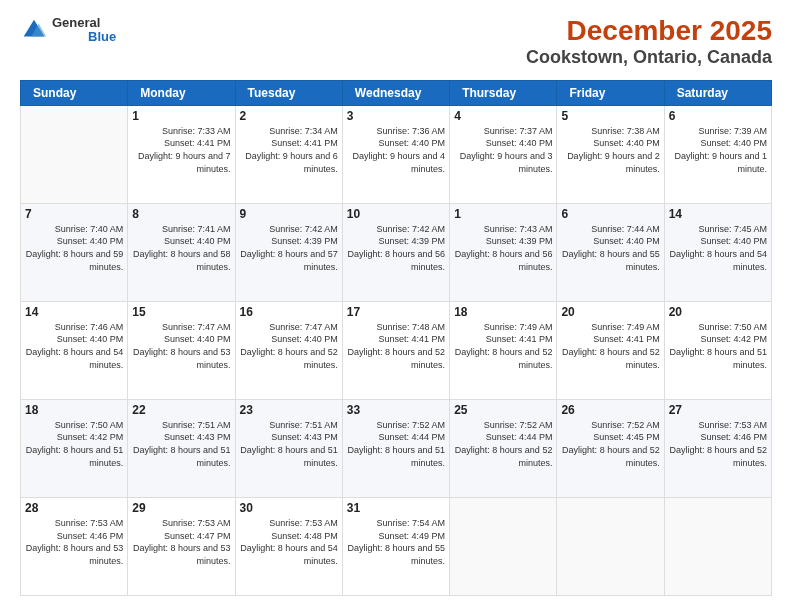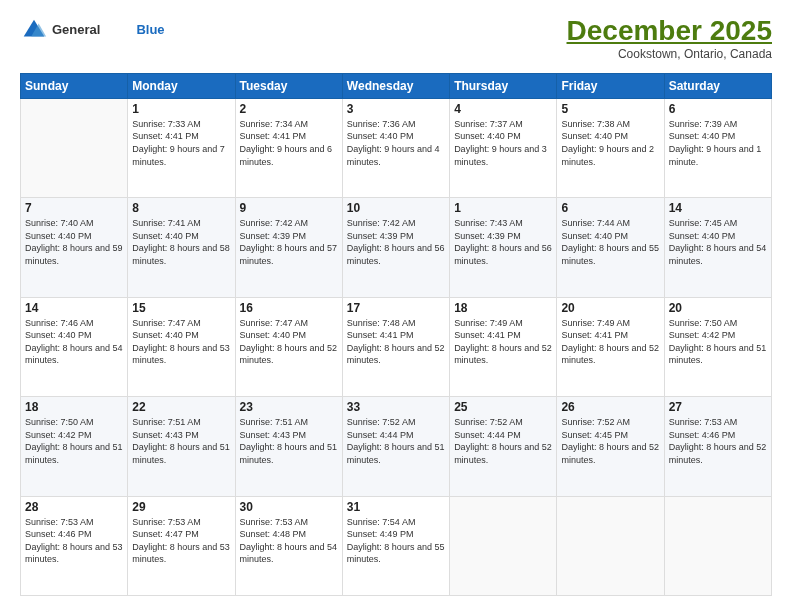--- a/index.html
+++ b/index.html
@@ -23,58 +23,58 @@
       align-items: flex-start;
       margin-bottom: 12px;
     }
     .logo {
       display: flex;
       align-items: center;
       gap: 4px;
     }
     .logo-text {
       display: flex;
-      flex-direction: row;
+      flex-direction: column;
       font-size: 13px;
       font-weight: bold;
       line-height: 1.1;
     }
     .logo-general { color: #333; }
     .logo-blue { color: #1a6bbf; padding-left: 36px; }
     .logo-icon {
       width: 28px;
       height: 28px;
     }
     .title-block {
       text-align: right;
     }
     .title-main {
       font-size: 28px;
       font-weight: bold;
-      color: #4d7c0f;
+      color: #c2410c;
       line-height: 1.1;
-      text-decoration: underline;
     }
     .title-sub {
-      font-size: 12px;
+      font-size: 18px;
       color: #444;
+      font-weight: bold;
     }
     .calendar {
       flex: 1;
       border: 1px solid #ccc;
       border-collapse: collapse;
       width: 100%;
       table-layout: fixed;
     }
     .calendar th {
       background: #1a6bbf;
       color: #fff;
       font-size: 12px;
       font-weight: bold;
-      padding: 5px 4px;
+      padding: 5px 12px;
       text-align: left;
       border: 1px solid #1560a8;
     }
     .calendar td {
       border: 1px solid #ddd;
       vertical-align: top;
       padding: 3px 4px;
       font-size: 9.5px;
       color: #333;
       background: #fff;
@@ -87,20 +87,21 @@
       font-size: 12px;
       font-weight: bold;
       color: #222;
       display: block;
       margin-bottom: 2px;
     }
     .cell-text {
       font-size: 9px;
       color: #333;
       line-height: 1.4;
+      text-align: right;
     }
     .empty-cell {
       background: #f9f9f9 !important;
     }
   </style>
 </head>
 <body>
 
 <div class="page">
   <div class="header">

